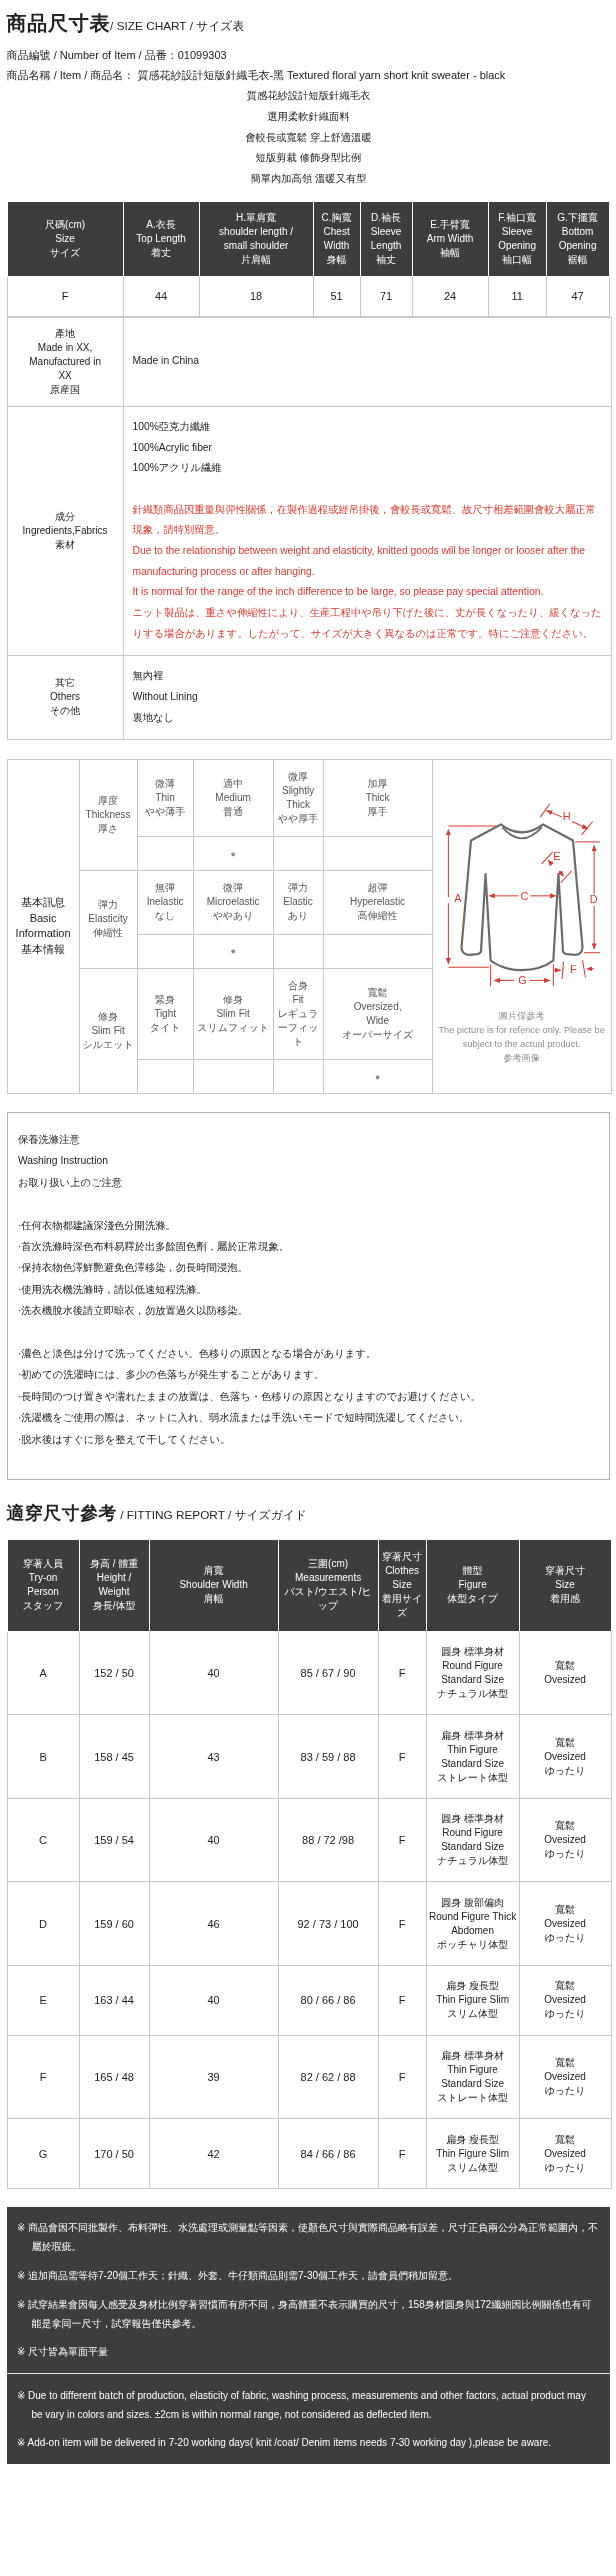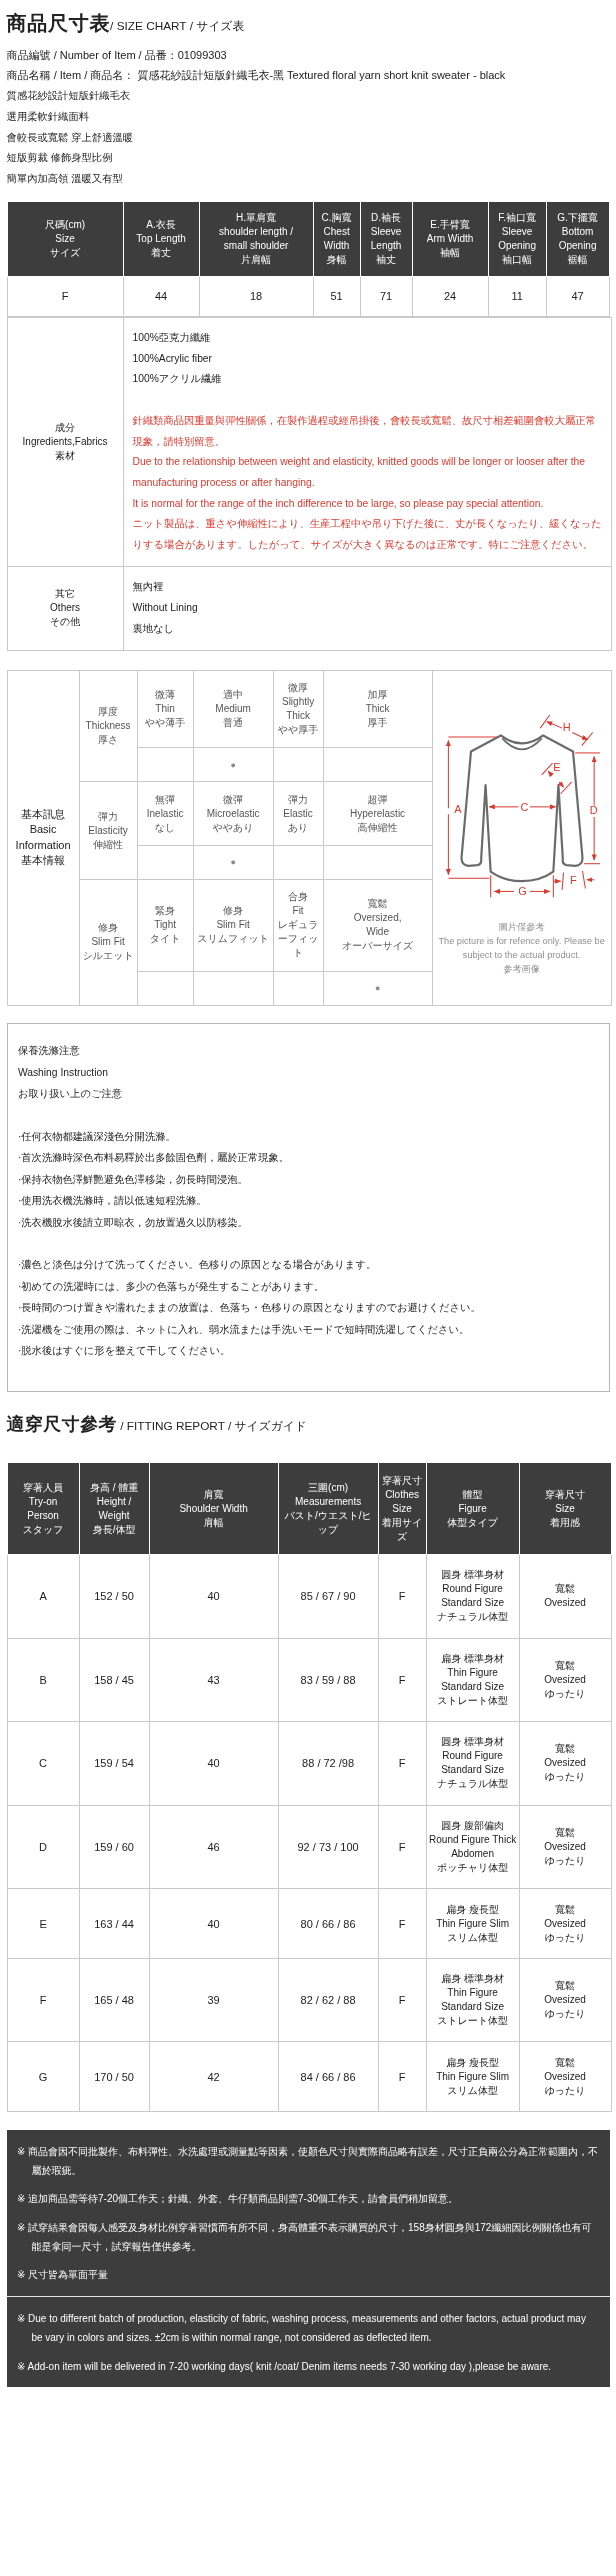--- a/index.html
+++ b/index.html
@@ -9,21 +9,21 @@
     font-family: "Liberation Sans", "DejaVu Sans", sans-serif;
     color: #222;
   }
   .page { padding: 10.3px 6.6px 29.5px 6.6px; width: 617px; }
 
   
   .page-title { margin-bottom: 7.4px; }
   .title-zh { font-size: 20px; font-weight: bold; letter-spacing: 0.7px; }
   .title-rest { font-size: 11.8px; color: #222; }
   .meta-line { font-size: 11px; line-height: 20.7px; }
-  .desc-line { font-size: 10.3px; line-height: 20.7px; }
+  .desc-line { font-size: 10.3px; line-height: 20.7px; text-align: center; }
 
   
   [data-bind-lines] { white-space: pre-line; }
 
   
   table { border-collapse: collapse; table-layout: fixed; width: 603px; }
   .sz { margin-top: 11.8px; }
   .sz th {
     background: #3d3d3d; color: #fff; font-weight: normal;
     border: 0.7px solid #fff; padding: 8.9px 1.5px;
@@ -59,21 +59,21 @@
 
   
   .wash-box {
     border: 0.7px solid #b5b5b5; margin-top: 17.7px; padding: 16px 10.3px 13.3px 10.3px;
     font-size: 10.3px; line-height: 21.4px;
   }
   .wash-block { margin-bottom: 21.4px; }
   .wash-block:last-child { margin-bottom: 16px; }
 
   
-  .fit-title { margin-top: 20.7px; margin-bottom: 26px; }
+  .fit-title { margin-top: 20.7px; margin-bottom: 14px; }
   .fit-title .title-zh { font-size: 17.7px; }
   .fit { margin-top: 3px; }
   .fit th {
     background: #3d3d3d; color: #fff; font-weight: normal;
     border: 0.7px solid #fff; padding: 10.3px 1.5px;
     font-size: 10px; line-height: 14px; vertical-align: middle; text-align: center;
   }
   .fit td {
     border: 0.7px solid #c9c9c9; text-align: center; vertical-align: middle;
     font-size: 11px; padding: 13.3px 2.2px;
@@ -163,20 +163,28 @@
     </tr>
   </tbody>
     </table>
 
   <table class="info">
     <colgroup>
         <col style="width:116px">
         <col style="width:488px">
       </colgroup>
     <tbody>
+        <tr>
+      <th data-bind-lines="origin.label_lines">產地
+Made in XX,
+Manufactured in
+XX
+原産国</th>
+      <td data-bind="origin.value">Made in China</td>
+    </tr>
     <tr>
       <th data-bind-lines="ingredients.label_lines">成分
 Ingredients,Fabrics
 素材</th>
       <td>
         <div data-bind-lines="ingredients.black_lines">100%亞克力纖維
 100%Acrylic fiber
 100%アクリル繊維</div>
         <div class="red red-block" data-bind="ingredients.red_lines.0">針織類商品因重量與彈性關係，在製作過程或經吊掛後，會較長或寬鬆、故尺寸相差範圍會較大屬正常現象，請特別留意。</div>
         <div class="red" data-bind="ingredients.red_lines.1">Due to the relationship between weight and elasticity, knitted goods will be longer or looser after the manufacturing process or after hanging.</div>

